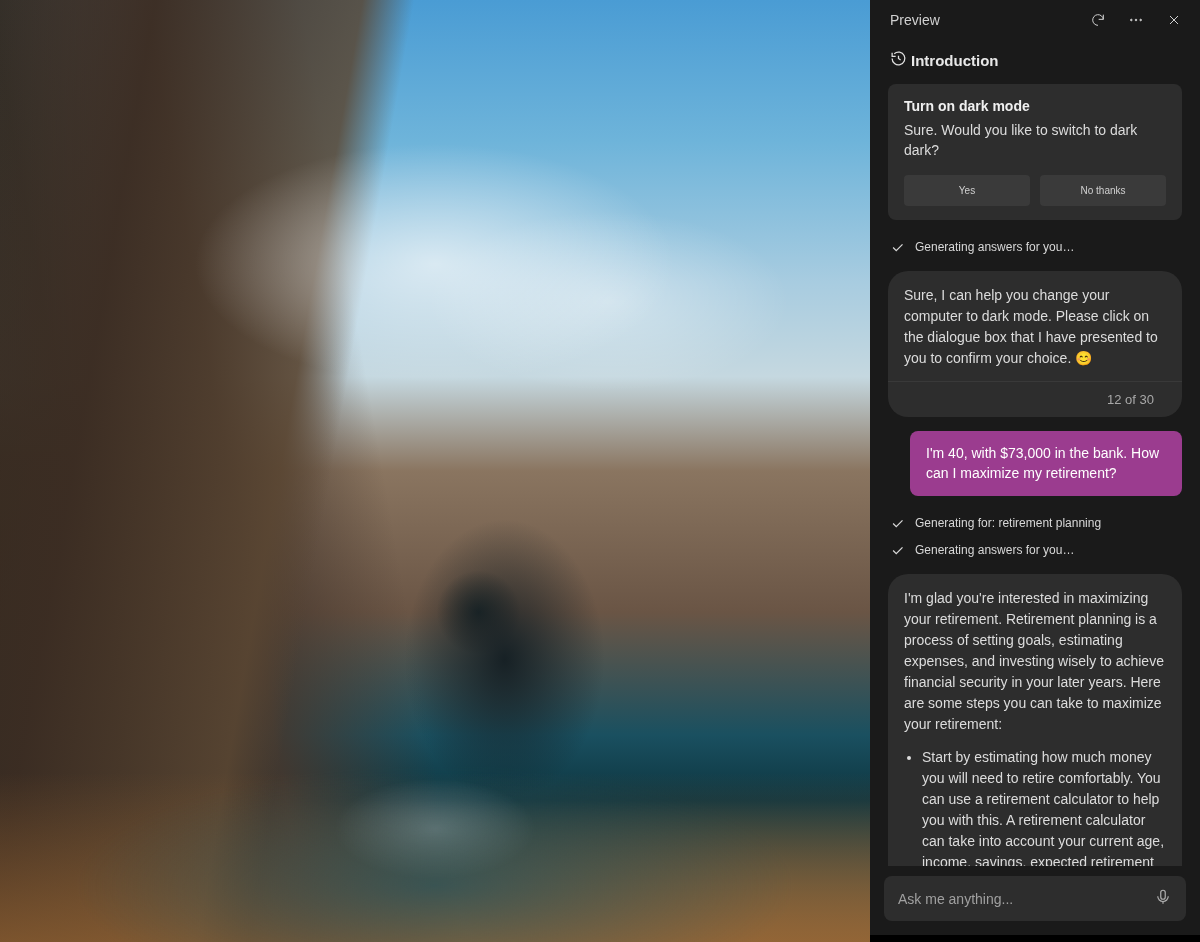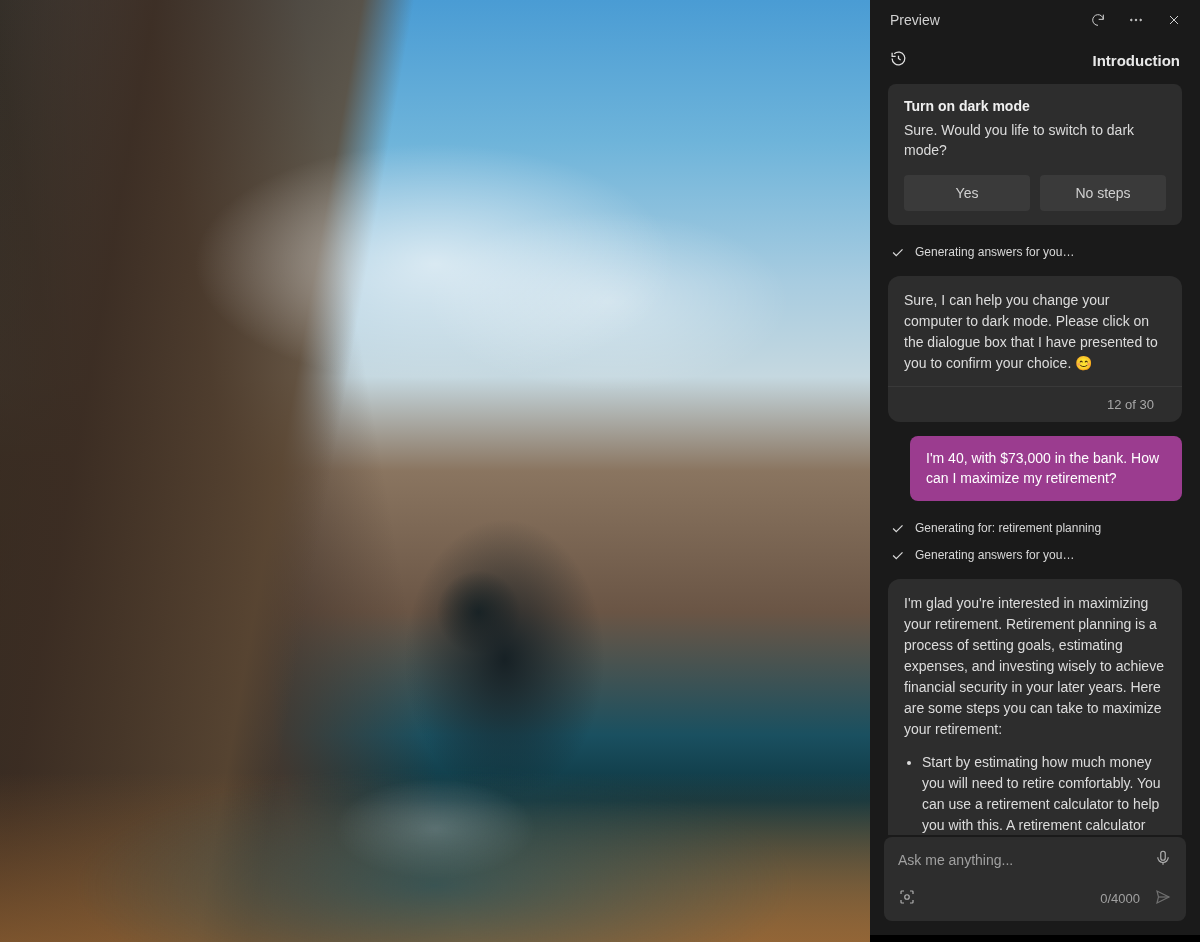--- a/index.html
+++ b/index.html
@@ -65,56 +65,55 @@
     }
     .icon-btn svg { width: 16px; height: 16px; stroke: currentColor; fill: none; stroke-width: 1.5; }
     .sidebar-body {
       flex: 1;
       overflow-y: auto;
       padding: 0 18px 10px 18px;
     }
     .section-title {
       display: flex;
       align-items: center;
-      gap: 12px;
+      gap: 4px;
       padding: 10px 2px 14px 2px;
-      justify-content: space-between;
     }
     .section-title-text { font-weight: 600; font-size: 15px; }
     .card {
       background: #2d2d2d;
       border-radius: 8px;
       padding: 14px 16px;
       margin-bottom: 14px;
     }
     .card-title { font-size: 14px; font-weight: 600; margin-bottom: 6px; color: #f0f0f0;}
     .card-text { color: #dcdcdc; line-height: 1.45; font-size: 14px;}
     .card-buttons { display: flex; gap: 10px; margin-top: 14px; }
     .card-btn {
       flex: 1;
       background: #3a3a3a;
       border: none;
       color: #d0d0d0;
       padding: 10px 0;
       border-radius: 4px;
-      font-size: 14px;
+      font-size: 10px;
       cursor: pointer;
     }
     .status-line {
       display: flex;
       align-items: center;
       gap: 10px;
       padding: 6px 2px;
       color: #d8d8d8;
       font-size: 12px;
     }
     .status-line svg { width: 15px; height: 15px; stroke: #d8d8d8; fill: none; stroke-width: 2; flex-shrink: 0; }
     .bot-msg {
       background: #2d2d2d;
-      border-radius: 12px;
+      border-radius: 20px;
       padding: 14px 16px;
       margin: 10px 0 14px 0;
       color: #dcdcdc;
       line-height: 1.5;
       font-size: 14px;
     }
     .bot-msg-inline { display: inline; }
     .counter-row {
       border-top: 1px solid rgba(255,255,255,0.06);
       margin: 12px -16px -14px -16px;
@@ -129,21 +128,21 @@
       border-radius: 8px;
       padding: 12px 16px;
       margin: 4px 0 14px 22px;
       line-height: 1.45;
       font-size: 14px;
     }
     .bold { font-weight: 400; }
     .bot-msg ul { padding-left: 18px; margin-top: 12px; }
     .bot-msg li { margin-bottom: 4px; }
     .sidebar-footer {
-      padding: 2px 14px 14px 14px;
+      padding: 10px 14px 14px 14px;
     }
     .input-box {
       background: #2d2d2d;
       border-radius: 8px;
       padding: 12px 14px;
     }
     .input-row1 { display: flex; align-items: center; justify-content: space-between; }
     .input-placeholder { color: #a0a0a0; font-size: 14px; }
     .input-row2 {
       display: flex; align-items: center; justify-content: space-between;
@@ -193,24 +192,24 @@
             <path d="M3 12a9 9 0 1 0 3-6.7"></path>
             <path d="M3 4v5h5"></path>
             <path d="M12 8v4l3 2"></path>
           </svg>
       </span>
       <span class="section-title-text">Introduction</span>
     </div>
 
     <div class="card">
       <div class="card-title">Turn on dark mode</div>
-      <div class="card-text">Sure. Would you life to switch to dark mode?</div>
+      <div class="card-text">Sure. Would you like to switch to dark dark?</div>
       <div class="card-buttons">
         <button class="card-btn">Yes</button>
-        <button class="card-btn">No steps</button>
+        <button class="card-btn">No thanks</button>
       </div>
     </div>
 
     <div class="status-line">
       <svg viewBox="0 0 24 24">
           <path d="M5 12l5 5L20 7"></path>
         </svg>
       <span>Generating answers for you…</span>
     </div>
 
@@ -253,36 +252,16 @@
       <div class="input-row1">
         <span class="input-placeholder">Ask me anything...</span>
         <span class="mic-icon">
           <svg viewBox="0 0 24 24">
               <rect x="9" y="3" width="6" height="12" rx="3"></rect>
               <path d="M5 11a7 7 0 0 0 14 0"></path>
               <path d="M12 18v3"></path>
             </svg>
         </span>
       </div>
-      <div class="input-row2">
-        <span class="scan-icon">
-          <svg viewBox="0 0 24 24">
-              <path d="M4 8V5a1 1 0 0 1 1-1h3"></path>
-              <path d="M4 16v3a1 1 0 0 0 1 1h3"></path>
-              <path d="M20 8V5a1 1 0 0 0-1-1h-3"></path>
-              <path d="M20 16v3a1 1 0 0 1-1 1h-3"></path>
-              <circle cx="12" cy="12" r="3"></circle>
-            </svg>
-        </span>
-        <div class="input-row2-right">
-          <span>0/4000</span>
-          <span class="send-icon">
-            <svg viewBox="0 0 24 24">
-                <path d="M4 20l16-8L4 4l2 8-2 8z"></path>
-                <path d="M6 12h14"></path>
-              </svg>
-          </span>
-        </div>
-      </div>
     </div>
   </div>
 
 </div>
 
 </body></html>

